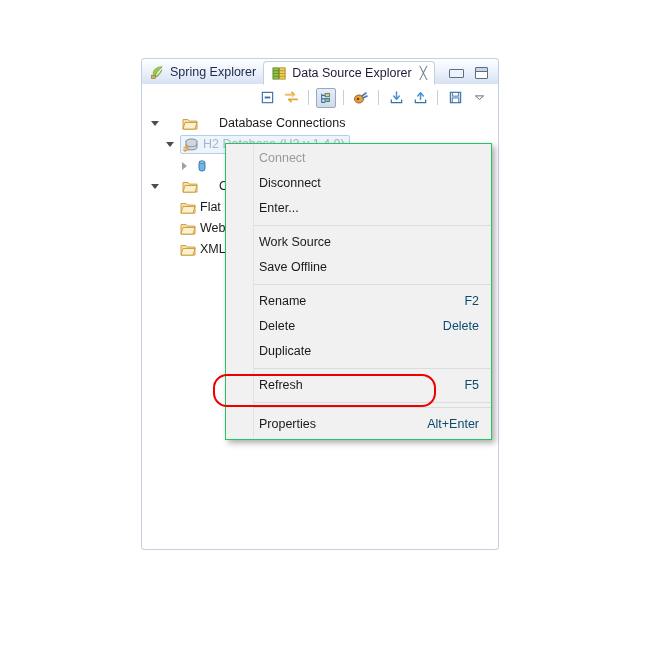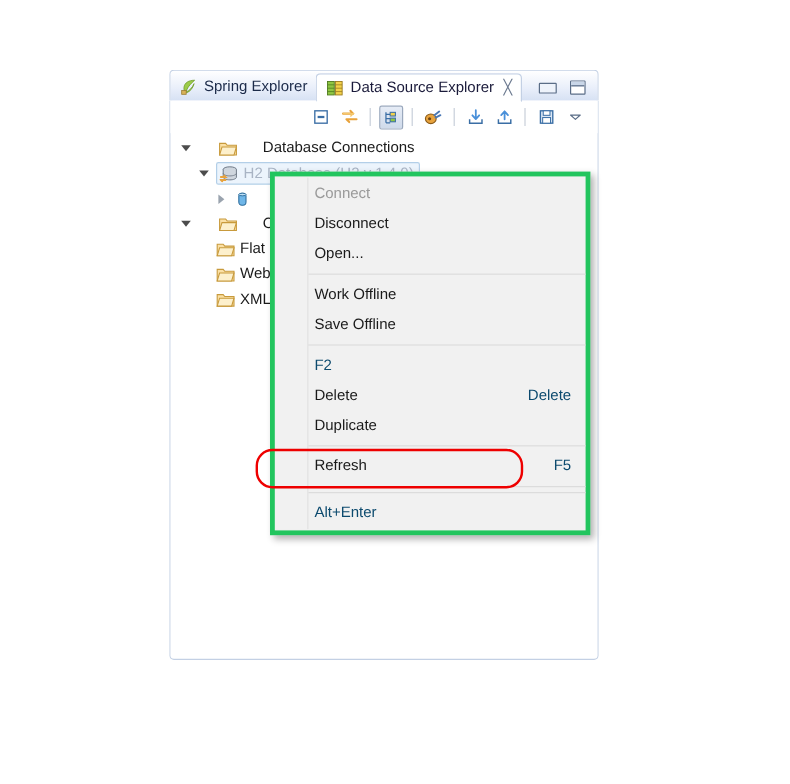--- a/index.html
+++ b/index.html
@@ -172,21 +172,21 @@
   .ind1 { padding-left: 0px; gap: 21px; }
   .ind2 { padding-left: 15px; }
   .ind3 { padding-left: 30px; }
 
   
   .ctx-menu {
     position: absolute;
     left: 225px; top: 143px;
     width: 267px;
     background: #f1f1f1;
-    border: 4px solid #22c55e;
+    border: 1px solid #22c55e;
     box-shadow: 3px 3px 6px rgba(0,0,0,0.32);
     font-size: 12.5px;
     color: #1a1a1a;
     z-index: 20;
     padding: 2px 0;
     box-sizing: border-box;
   }
   .ctx-gutter {
     position: absolute;
     left: 1px; top: 1px; bottom: 1px;
@@ -452,38 +452,39 @@
 
     <div class="mi disabled">
       <span class="lbl">Connect</span>
       <span class="acc"></span>
     </div>
     <div class="mi">
       <span class="lbl">Disconnect</span>
       <span class="acc"></span>
     </div>
     <div class="mi">
-      <span class="lbl">Open...</span>
+      <span class="lbl">Enter...</span>
       <span class="acc"></span>
     </div>
 
     <div class="msep"></div>
 
     <div class="mi">
-      <span class="lbl">Work Offline</span>
+      <span class="lbl">Work Source</span>
       <span class="acc"></span>
     </div>
     <div class="mi">
       <span class="lbl">Save Offline</span>
       <span class="acc"></span>
     </div>
 
     <div class="msep"></div>
 
     <div class="mi">
+      <span class="lbl">Rename</span>
       <span class="acc">F2</span>
     </div>
     <div class="mi">
       <span class="lbl">Delete</span>
       <span class="acc">Delete</span>
     </div>
     <div class="mi">
       <span class="lbl">Duplicate</span>
       <span class="acc"></span>
     </div>
@@ -494,19 +495,20 @@
       <span class="lbl">Refresh</span>
       <span class="acc">F5</span>
     </div>
 
     <div class="msep"></div>
 
 
     <div class="msep"></div>
 
     <div class="mi">
+      <span class="lbl">Properties</span>
       <span class="acc">Alt+Enter</span>
     </div>
   </div>
 
   <div class="red-hl" style="border-color: rgb(238, 0, 0);"></div>
 
 </div>
 
 </body></html>

